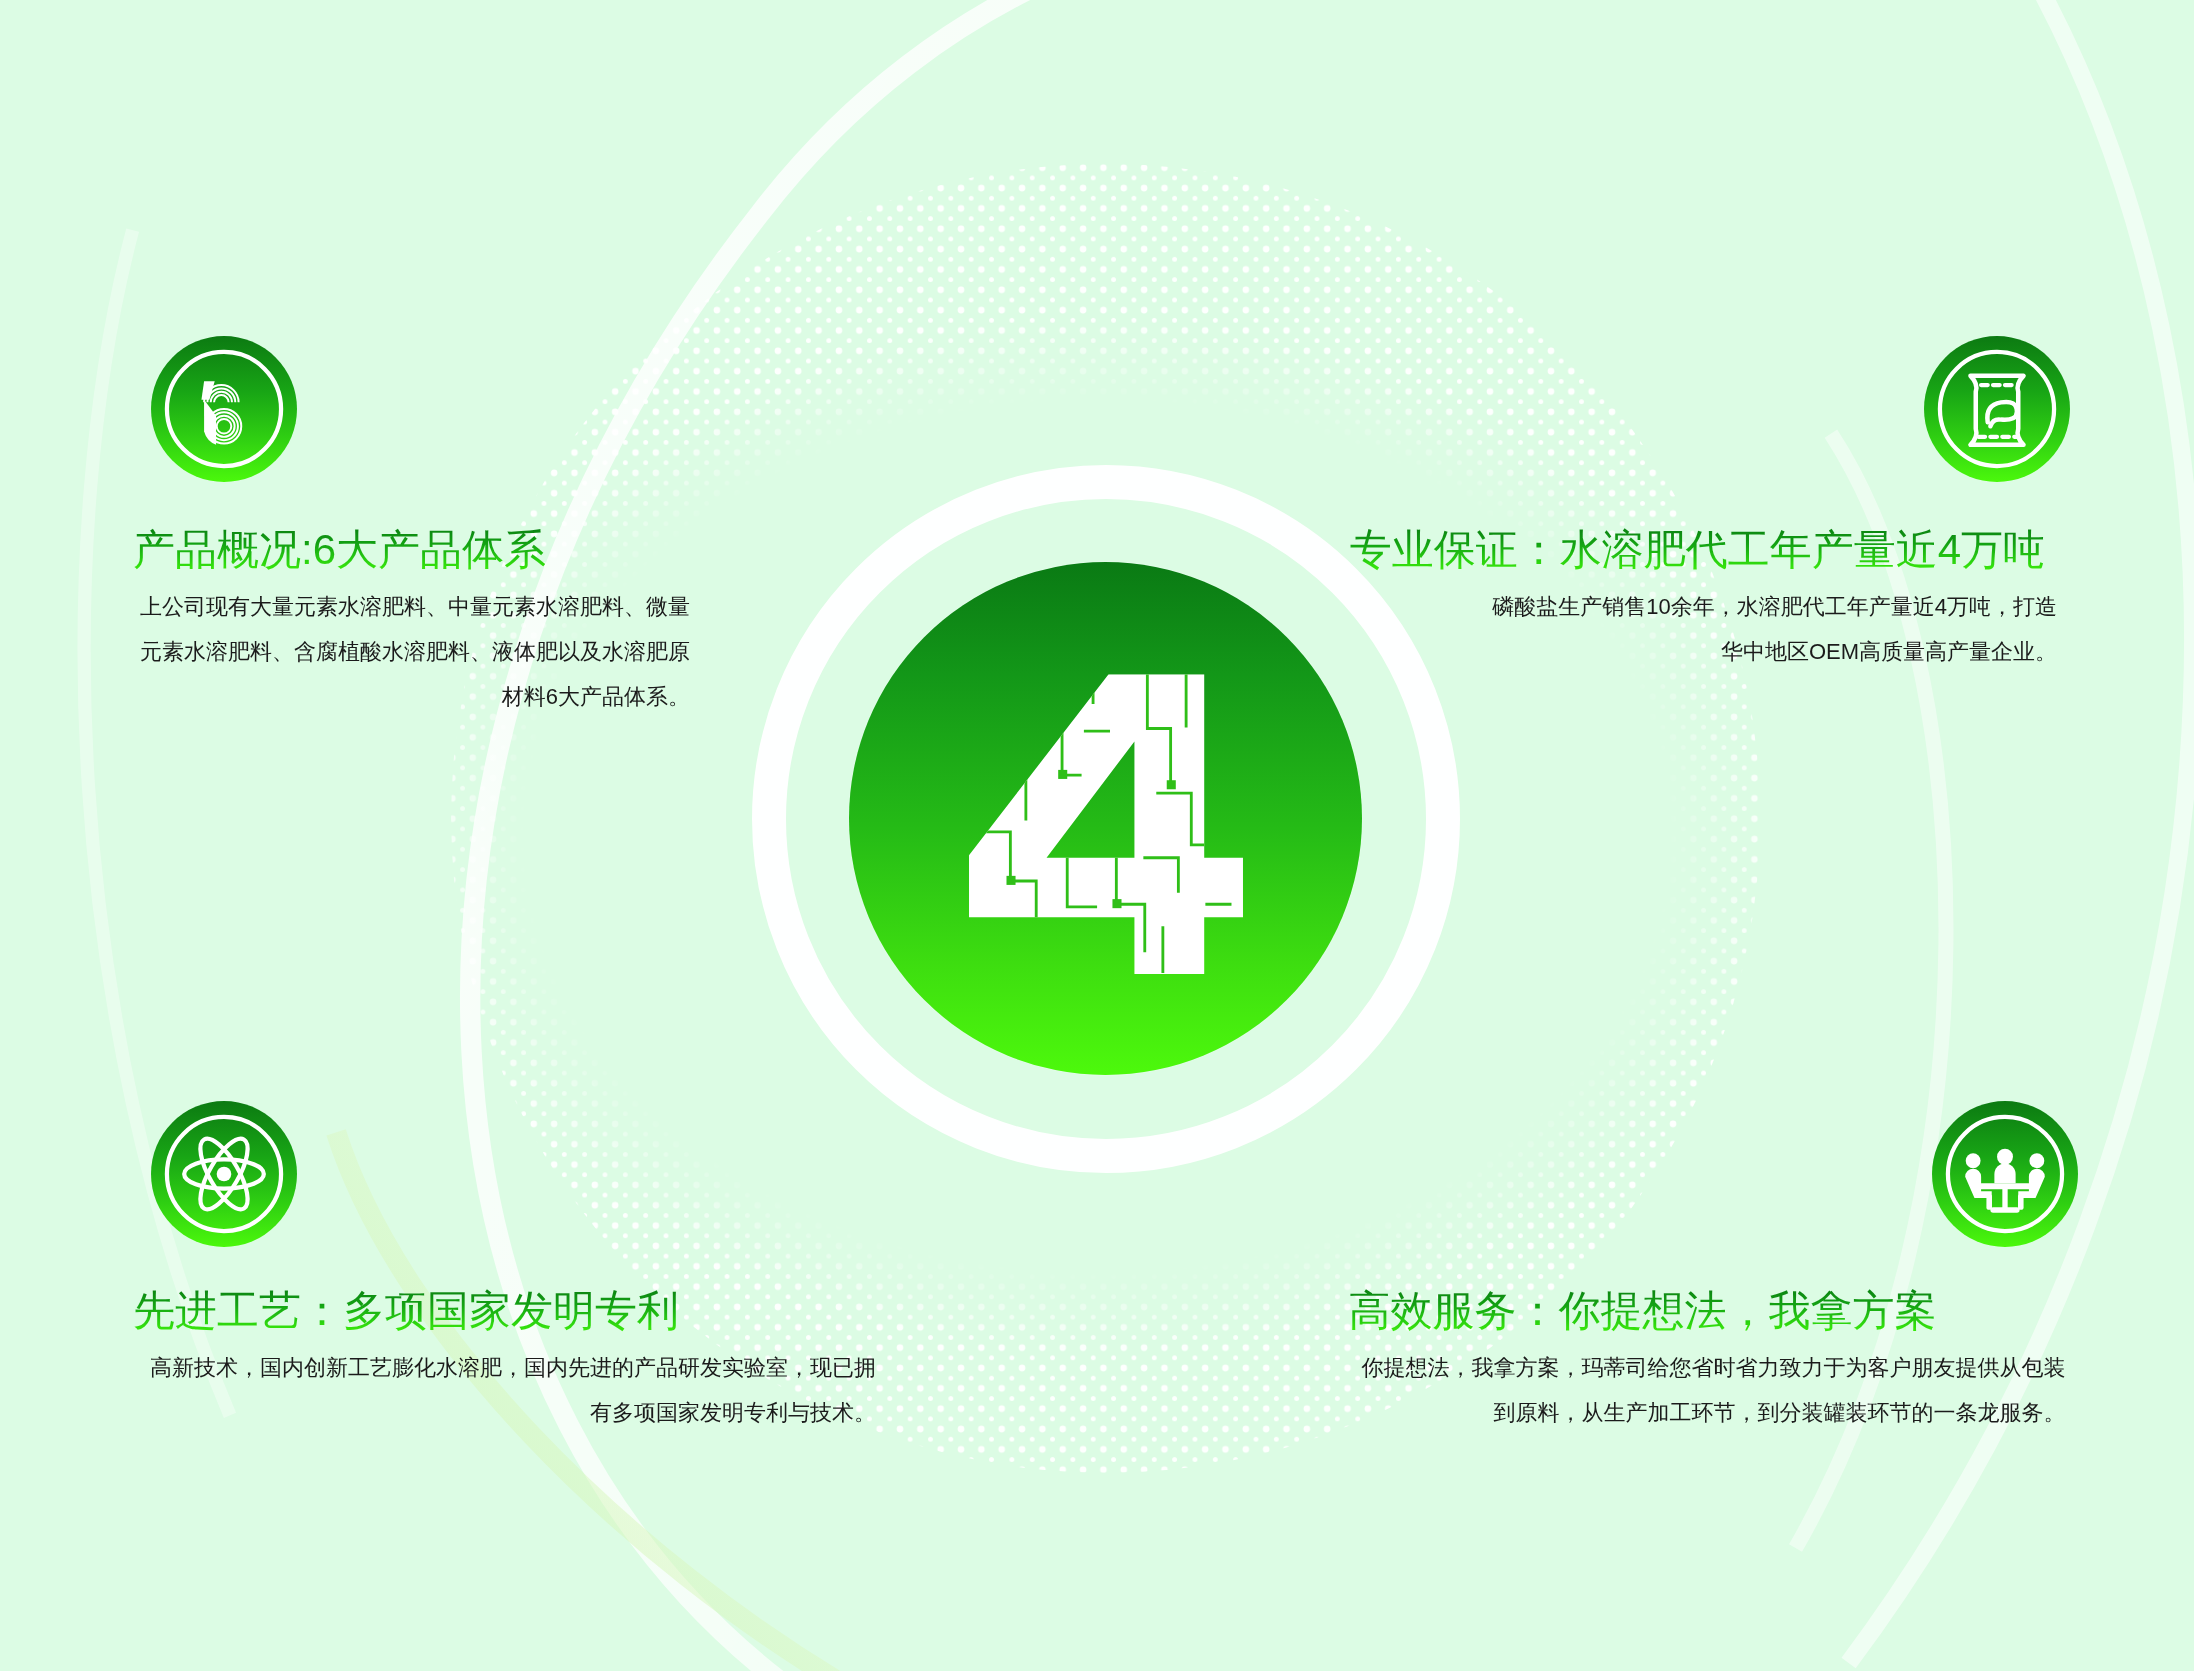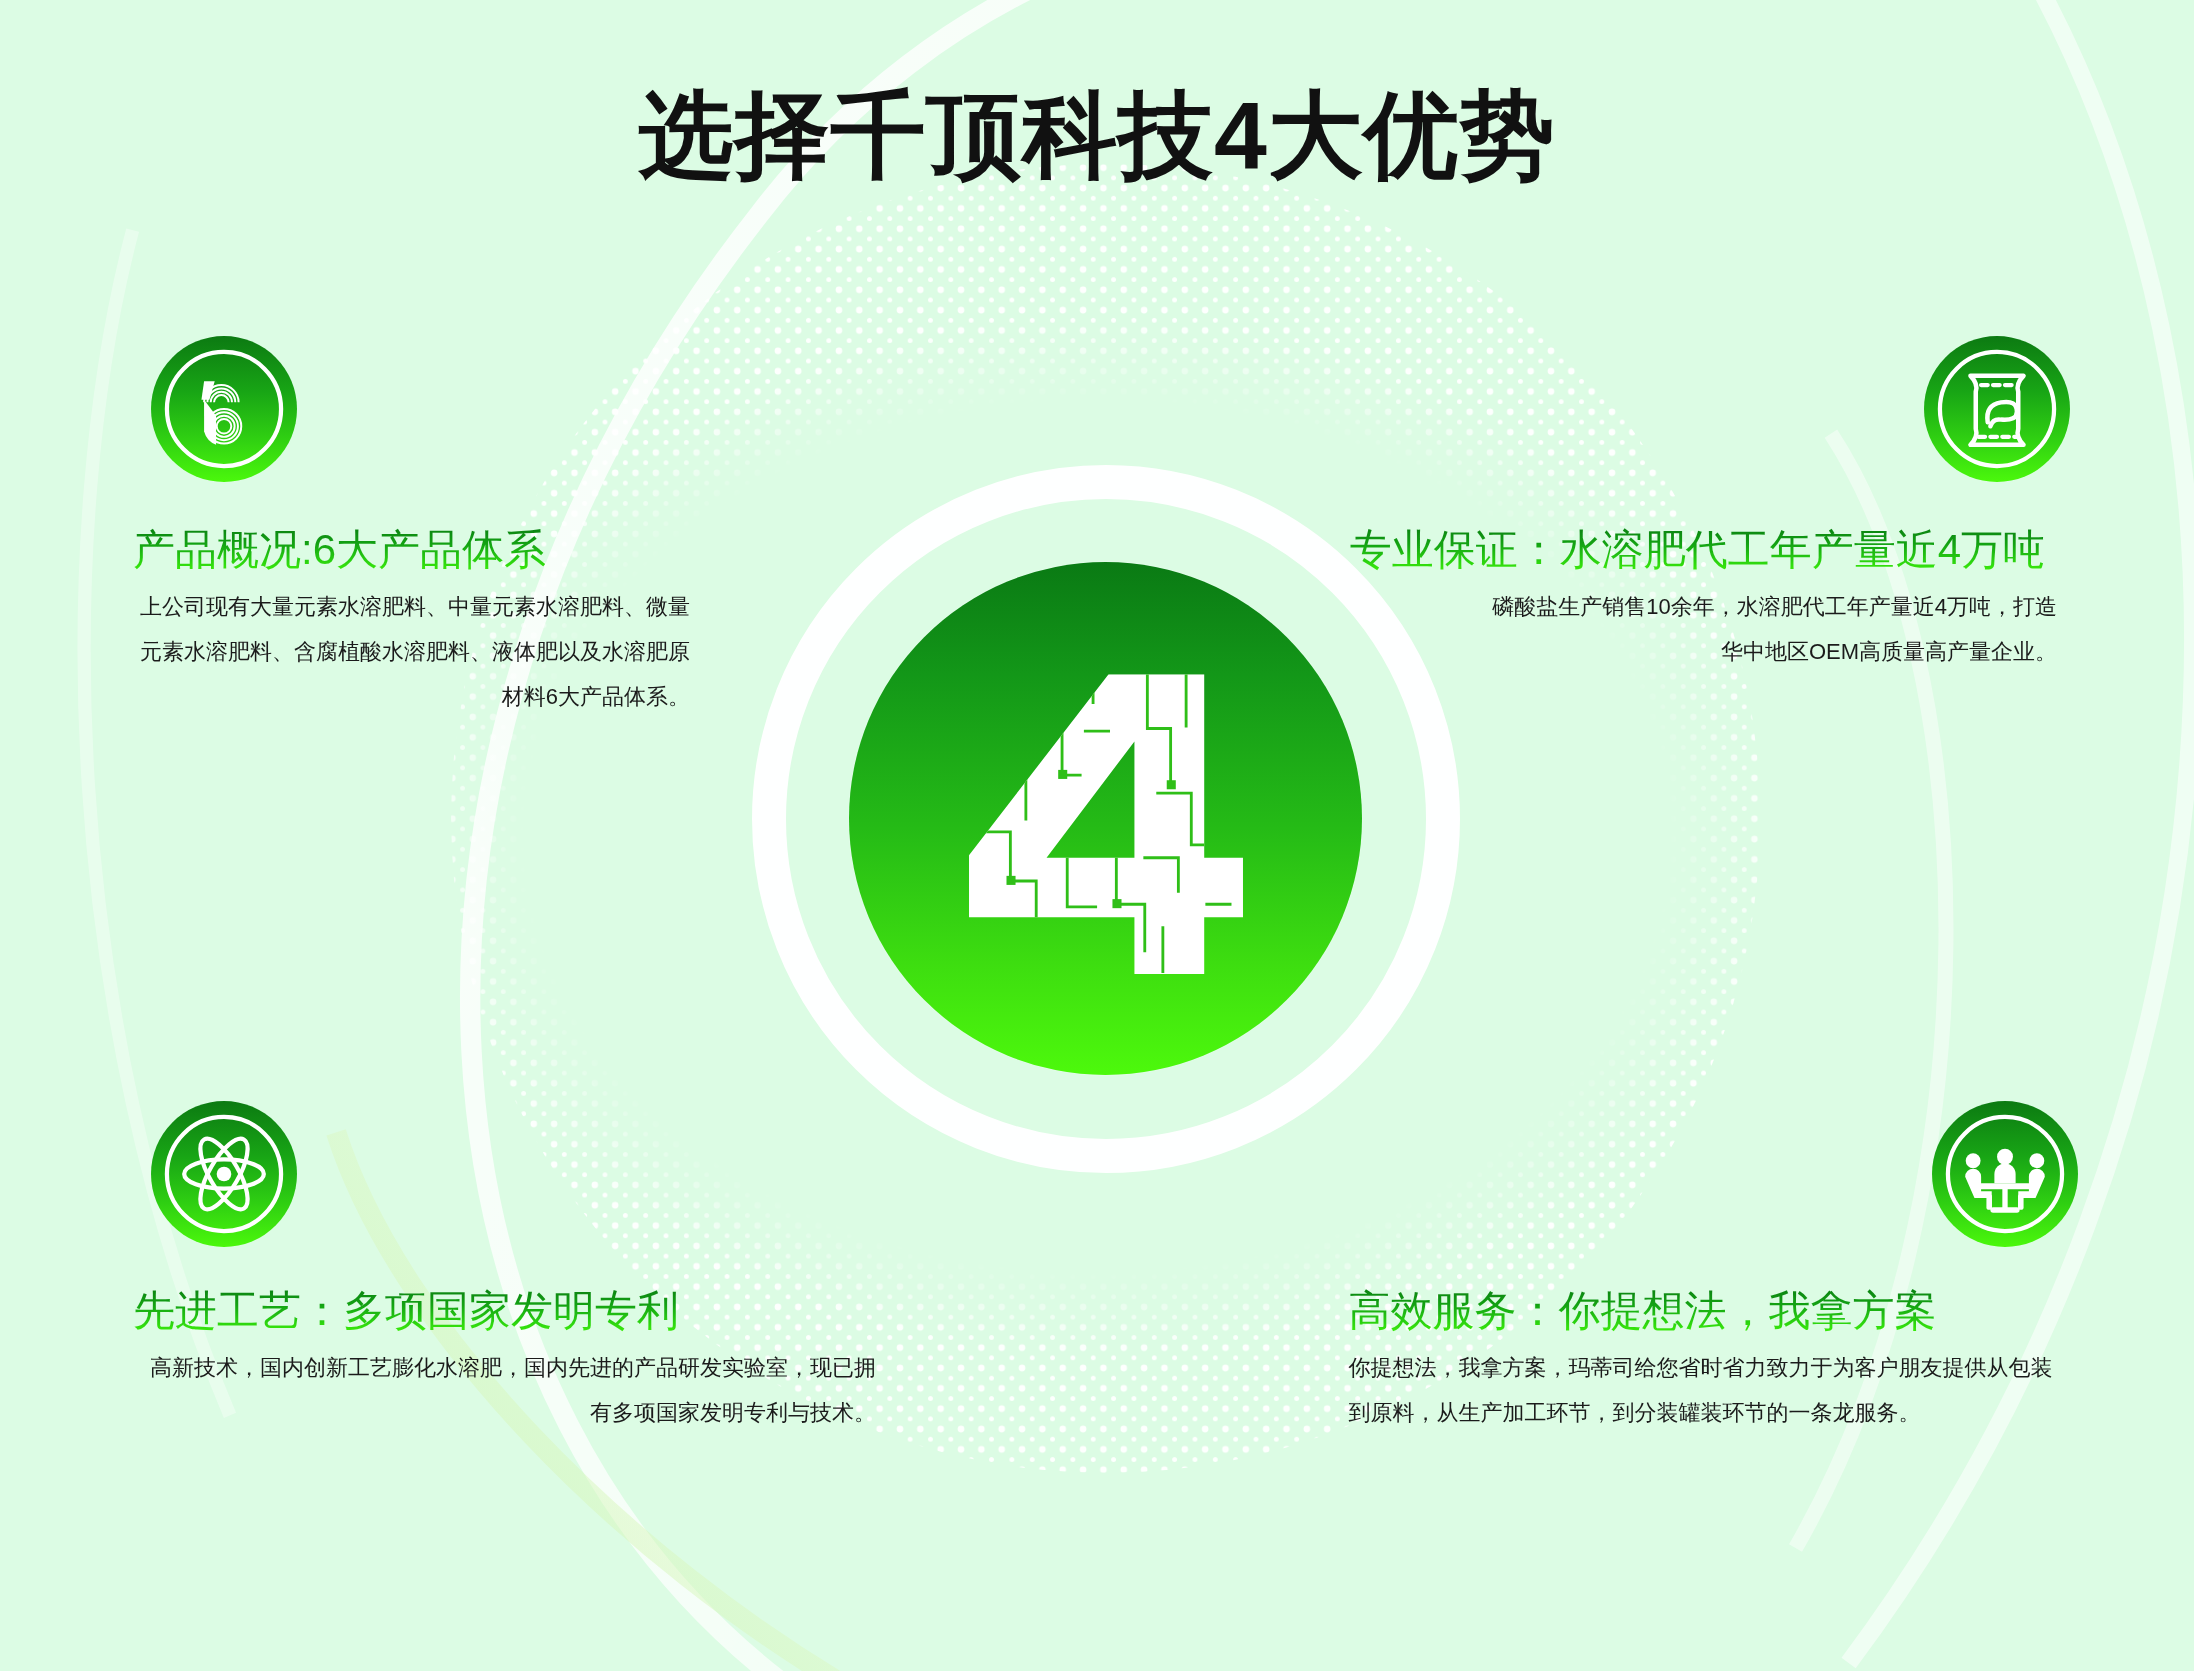--- a/index.html
+++ b/index.html
@@ -112,21 +112,21 @@
   
   #q-bl{left:133px;top:1101px;width:752px;}
   #q-bl .icon{left:17.7px;top:0;}
   #q-bl .heading{position:absolute;left:0;top:186px;}
   #q-bl .body-text{position:absolute;left:0;top:244px;width:743px;text-align:right;}
 
   
   #q-br{left:1322px;top:1101px;width:752px;}
   #q-br .icon{right:-4.4px;top:0;}
   #q-br .heading{position:absolute;left:26.5px;top:186px;}
-  #q-br .body-text{position:absolute;left:26.5px;top:244px;width:717px;text-align:left;}
+  #q-br .body-text{position:absolute;left:26.5px;top:244px;width:717px;text-align:right;}
 </style>
 </head>
 <body>
 
 <div class="stage">
 
   <svg class="bg-svg" viewBox="0 0 4961 3780">
     <defs>
       <radialGradient id="dotfade" cx="50%" cy="50%" r="50%">
         <stop offset="0%" stop-color="#ffffff" stop-opacity="0"></stop>
@@ -158,21 +158,20 @@
       <circle cx="2500" cy="1850" r="1480" fill="url(#dots)" opacity=".95"></circle>
     </g>
 
     <path d="M 1830 3850 C 900 3200 760 1700 1720 480 C 2120 -40 2720 -260 3260 -180" fill="none" stroke="url(#paleArcA)" stroke-width="46" opacity=".9"></path>
     <path d="M 4560 -120 C 5160 900 5120 2500 4180 3760" fill="none" stroke="#ffffff" stroke-width="40" opacity=".55"></path>
     <path d="M 760 2560 C 900 3000 1400 3520 1960 3840" fill="none" stroke="url(#paleArcB)" stroke-width="46" opacity=".9"></path>
     <path d="M 4140 980 C 4480 1500 4520 2700 4060 3500" fill="none" stroke="#ffffff" stroke-width="34" opacity=".45"></path>
     <path d="M 300 520 C 120 1200 140 2300 520 3200" fill="none" stroke="#ffffff" stroke-width="30" opacity=".35"></path>
   </svg>
 
-  <div class="title">选择千顶科技4大优势</div>
 
   <div class="center-wrap">
     <div class="ring-outer-green"></div>
     <div class="ring-mid-white"></div>
     <div class="core-circle">
       <svg class="core-num" viewBox="0 0 240 260">
         <defs>
           <clipPath id="four-clip">
             <path d="M132 18 H196 V160 H226 V206 H196 V250 H142 V206 H14 V158 L122 18 Z
                      M142 160 V70 L74 160 Z"></path>

